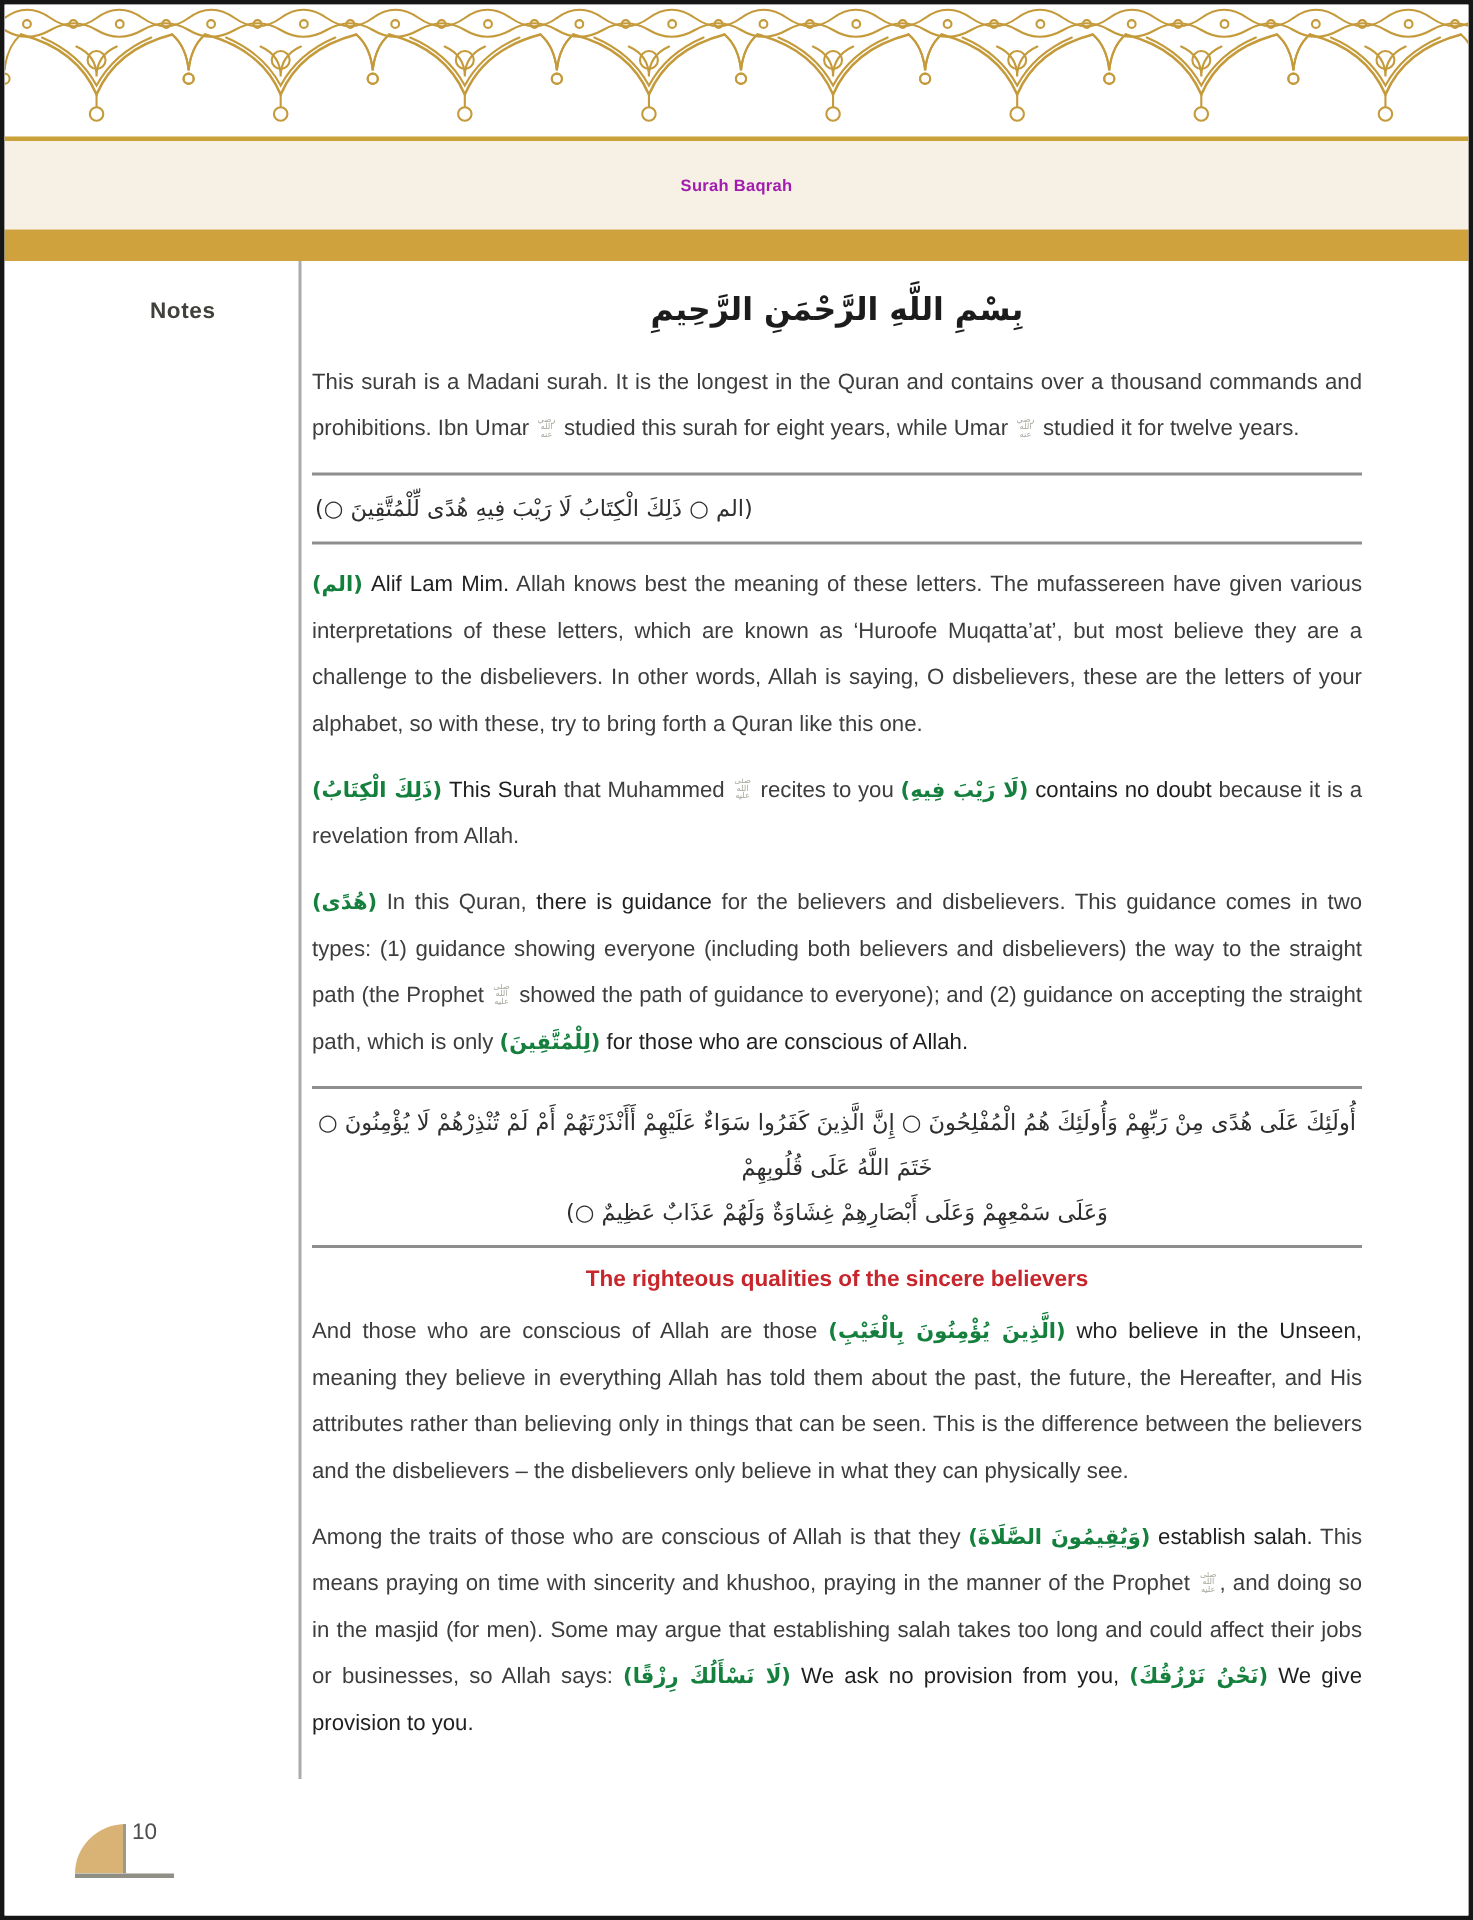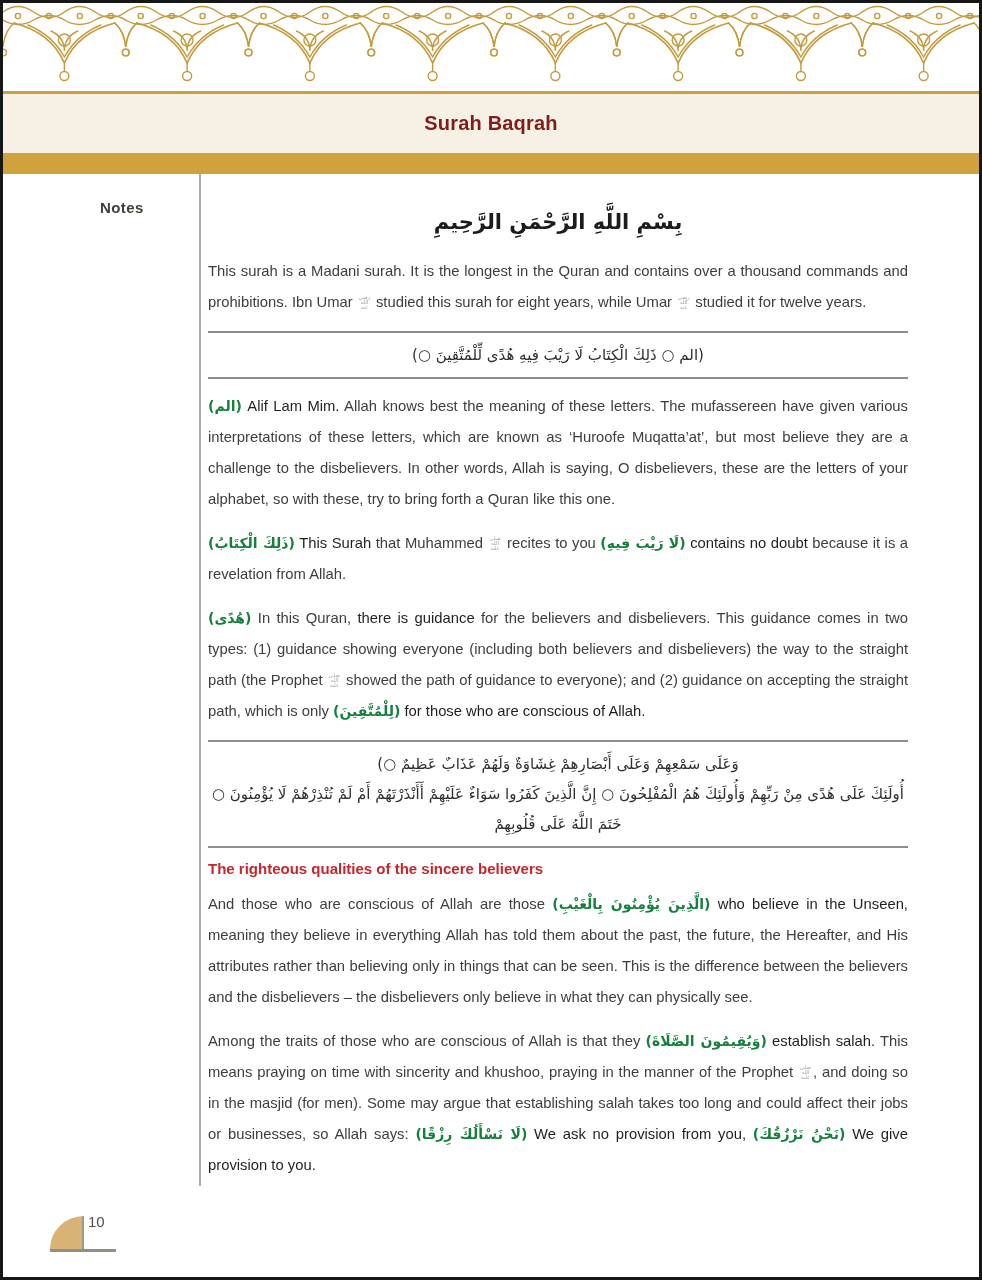--- a/index.html
+++ b/index.html
@@ -15,34 +15,34 @@
   
   .ornament-wrap{height:88px;background:#ffffff;overflow:hidden;}
   
   .title-band{
     height:59px;
     background:#f6f1e4;
     border-top:3px solid #c9a23c;
     display:flex;align-items:center;justify-content:center;
   }
   .surah-title{
-    color:#7f1d1d;font-weight:bold;font-size:20px;letter-spacing:.2px;
+    color:#a21caf;font-weight:bold;font-size:11px;letter-spacing:.2px;
   }
   
   .gold-bar{height:21px;background:#cfa23e;}
   
   .content{position:relative;height:1106px;background:#ffffff;}
   .divider-v{
     position:absolute;left:196px;top:0;width:2px;height:1012px;background:#ababab;
   }
   .notes-label{
     position:absolute;left:97px;top:25px;
     color:#41403a;font-weight:bold;font-size:15px;letter-spacing:.4px;
   }
-  .main-col{margin-left:205px;width:700px;padding-top:30px;}
+  .main-col{margin-left:205px;width:700px;padding-top:14px;}
   .bismillah{
     text-align:center;
     font-family:"DejaVu Sans",sans-serif;
     font-size:21px;color:#1c1c1c;font-weight:bold;
     margin:6px 0 2px 0;
   }
   p.body-par{
     margin:0 0 13px 0;
     font-size:14.8px;line-height:31px;color:#3d3d3d;
     text-align:justify;
@@ -60,24 +60,24 @@
     font-size:5.5px;line-height:4.8px;color:#a8a89e;
     vertical-align:-2px;text-align:center;
   }
   .verse-frame{
     border-top:2px solid #8e8e8e;border-bottom:2px solid #8e8e8e;
     padding:7px 2px;margin:2px 0 12px 0;
     direction:rtl;
     font-family:"DejaVu Sans",sans-serif;
     color:#2e2e2e;font-size:15px;line-height:30px;
   }
-  .verse-single{text-align:center;}
+  .verse-single{text-align:left;}
   .verse-block .verse-line{text-align:center;}
   .section-heading{
-    text-align:left;color:#c7262c;font-weight:bold;font-size:15px;
+    text-align:center;color:#c7262c;font-weight:bold;font-size:15px;
     margin:6px 0 12px 0;
   }
   
   .footer-page{
     position:absolute;left:47px;bottom:28px;width:70px;
   }
   .footer-row{display:flex;align-items:flex-end;}
   .corner-fan{
     width:32px;height:33px;background:#d9b376;
     border-radius:100% 0 0 0;
@@ -144,22 +144,22 @@
 
       <div class="verse-frame verse-single">(الم ○ ذَلِكَ الْكِتَابُ لَا رَيْبَ فِيهِ هُدًى لِّلْمُتَّقِينَ ○)</div>
 
       <p class="body-par"><span class="seg-r">(الم)</span><span class="seg-b"> Alif Lam Mim. </span><span class="seg-n">Allah knows best the meaning of these letters. The mufassereen have given various interpretations of these letters, which are known as ‘Huroofe Muqatta’at’, but most believe they are a challenge to the disbelievers. In other words, Allah is saying, O disbelievers, these are the letters of your alphabet, so with these, try to bring forth a Quran like this one.</span></p>
 
       <p class="body-par"><span class="seg-r">(ذَلِكَ الْكِتَابُ)</span><span class="seg-b"> This Surah </span><span class="seg-n">that Muhammed </span><span class="seg-h">صلى الله عليه وسلم</span><span class="seg-n"> recites to you </span><span class="seg-r">(لَا رَيْبَ فِيهِ)</span><span class="seg-b"> contains no doubt </span><span class="seg-n">because it is a revelation from Allah.</span></p>
 
       <p class="body-par"><span class="seg-r">(هُدًى)</span><span class="seg-n"> In this Quran, </span><span class="seg-b">there is guidance </span><span class="seg-n">for the believers and disbelievers. This guidance comes in two types: (1) guidance showing everyone (including both believers and disbelievers) the way to the straight path (the Prophet </span><span class="seg-h">صلى الله عليه وسلم</span><span class="seg-n"> showed the path of guidance to everyone); and (2) guidance on accepting the straight path, which is only </span><span class="seg-r">(لِلْمُتَّقِينَ)</span><span class="seg-b"> for those who are conscious of Allah.</span></p>
 
       <div class="verse-frame verse-block">
+        <div class="verse-line">أُولَئِكَ عَلَى هُدًى مِنْ رَبِّهِمْ وَأُولَئِكَ هُمُ الْمُفْلِحُونَ ○ إِنَّ الَّذِينَ كَفَرُوا سَوَاءٌ عَلَيْهِمْ أَأَنْذَرْتَهُمْ أَمْ لَمْ تُنْذِرْهُمْ لَا يُؤْمِنُونَ ○ خَتَمَ اللَّهُ عَلَى قُلُوبِهِمْ</div>
         <div class="verse-line">وَعَلَى سَمْعِهِمْ وَعَلَى أَبْصَارِهِمْ غِشَاوَةٌ وَلَهُمْ عَذَابٌ عَظِيمٌ ○)</div>
-        <div class="verse-line">أُولَئِكَ عَلَى هُدًى مِنْ رَبِّهِمْ وَأُولَئِكَ هُمُ الْمُفْلِحُونَ ○ إِنَّ الَّذِينَ كَفَرُوا سَوَاءٌ عَلَيْهِمْ أَأَنْذَرْتَهُمْ أَمْ لَمْ تُنْذِرْهُمْ لَا يُؤْمِنُونَ ○ خَتَمَ اللَّهُ عَلَى قُلُوبِهِمْ</div>
       </div>
 
       <div class="section-heading">The righteous qualities of the sincere believers</div>
 
       <p class="body-par"><span class="seg-n">And those who are conscious of Allah are those </span><span class="seg-r">(الَّذِينَ يُؤْمِنُونَ بِالْغَيْبِ)</span><span class="seg-b"> who believe in the Unseen, </span><span class="seg-n">meaning they believe in everything Allah has told them about the past, the future, the Hereafter, and His attributes rather than believing only in things that can be seen. This is the difference between the believers and the disbelievers – the disbelievers only believe in what they can physically see.</span></p>
 
       <p class="body-par"><span class="seg-n">Among the traits of those who are conscious of Allah is that they </span><span class="seg-r">(وَيُقِيمُونَ الصَّلَاةَ)</span><span class="seg-b"> establish salah. </span><span class="seg-n">This means praying on time with sincerity and khushoo, praying in the manner of the Prophet </span><span class="seg-h">صلى الله عليه وسلم</span><span class="seg-n">, and doing so in the masjid (for men). Some may argue that establishing salah takes too long and could affect their jobs or businesses, so Allah says: </span><span class="seg-r">(لَا نَسْأَلُكَ رِزْقًا)</span><span class="seg-b"> We ask no provision from you, </span><span class="seg-r">(نَحْنُ نَرْزُقُكَ)</span><span class="seg-b"> We give provision to you.</span></p>
 
     </div>
 

